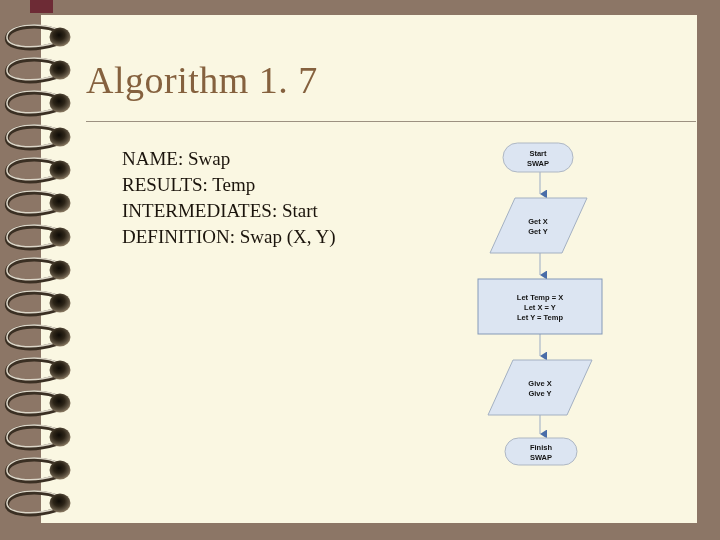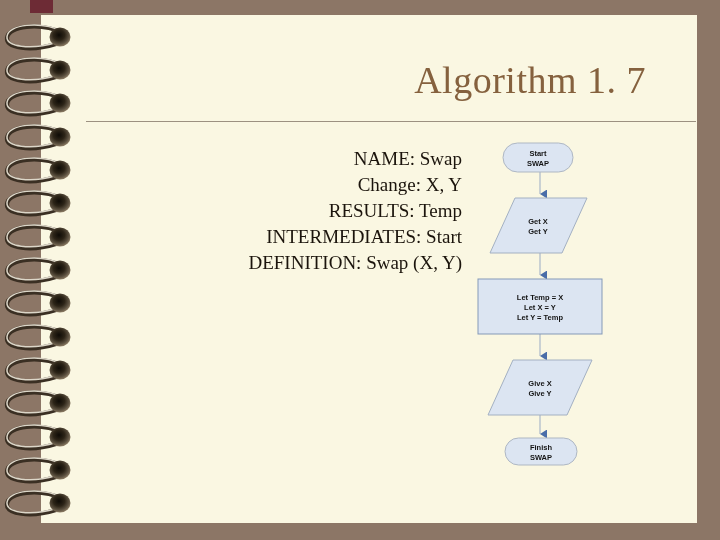--- a/index.html
+++ b/index.html
@@ -1,34 +1,34 @@
 <!DOCTYPE html>
 <html><head>
 <meta charset="utf-8">
 <style>
   html,body{margin:0;padding:0;}
   body{width:720px;height:540px;overflow:hidden;background:#8C7666;
        font-family:"Liberation Serif", serif;}
-  #slide{position:relative;width:720px;height:540px;background:#8C7666;text-align:right;}
+  #slide{position:relative;width:720px;height:540px;background:#8C7666;}
 
   .accent-rect{position:absolute;left:30px;top:0;width:23px;height:13px;background:#6D2B35;}
 
   .page{position:absolute;left:41px;top:15px;width:656px;height:508px;background:#FAF7E2;}
 
   #coil-svg{position:absolute;left:0;top:0;width:110px;height:540px;}
 
   .title{position:absolute;left:86px;top:58px;width:560px;
          font-size:38px;color:#85613E;letter-spacing:0.5px;
          font-family:"Liberation Serif", serif;}
   .divider{position:absolute;left:86px;top:121px;width:610px;height:1px;background:#9C9181;}
 
   .body-text{position:absolute;left:122px;top:146px;width:340px;
              font-size:19px;line-height:26px;color:#1B140C;
              font-family:"Liberation Serif", serif;}
-  .body-text .line{white-space:nowrap;margin-left:38px;}
+  .body-text .line{white-space:nowrap;}
   .body-text .indent{padding-left:33px;}
 
   #flowchart-svg{position:absolute;left:0;top:0;width:720px;height:540px;}
   .node-label{font-family:"Liberation Sans", sans-serif;font-size:7.5px;font-weight:700;
               fill:#141414;text-anchor:middle;}
 </style>
 </head>
 <body>
 
 <div id="slide">
@@ -66,21 +66,20 @@
     <use href="#coil" transform="translate(0,437)"></use>
     <use href="#coil" transform="translate(0,470)"></use>
     <use href="#coil" transform="translate(0,503)"></use>
   </svg>
 
   <div class="title">Algorithm 1. 7</div>
   <div class="divider"></div>
 
   <div class="body-text">
     <div class="line">NAME: Swap</div>
-    <div class="line indent">Change: X, Y</div>
     <div class="line">RESULTS: Temp</div>
     <div class="line">INTERMEDIATES: Start</div>
     <div class="line">DEFINITION: Swap (X, Y)</div>
   </div>
 
   <svg id="flowchart-svg" viewBox="0 0 720 540">
     <defs>
       <marker id="arrow" markerWidth="9" markerHeight="8" refX="4.5" refY="7" orient="auto-start-reverse">
         <path d="M0,0 L9,0 L4.5,7 z" fill="#4A6DA8"></path>
       </marker>

